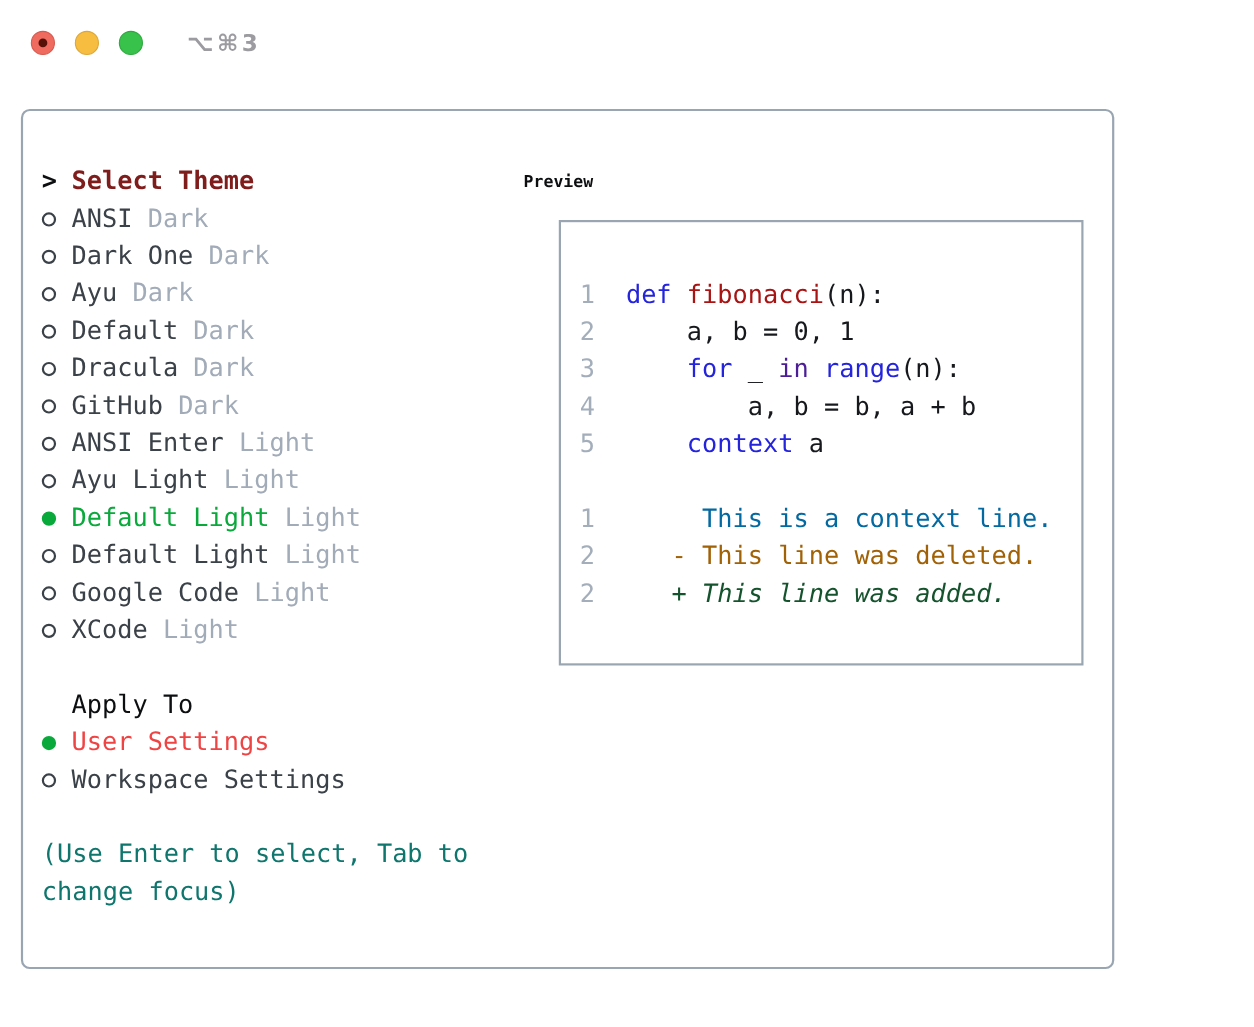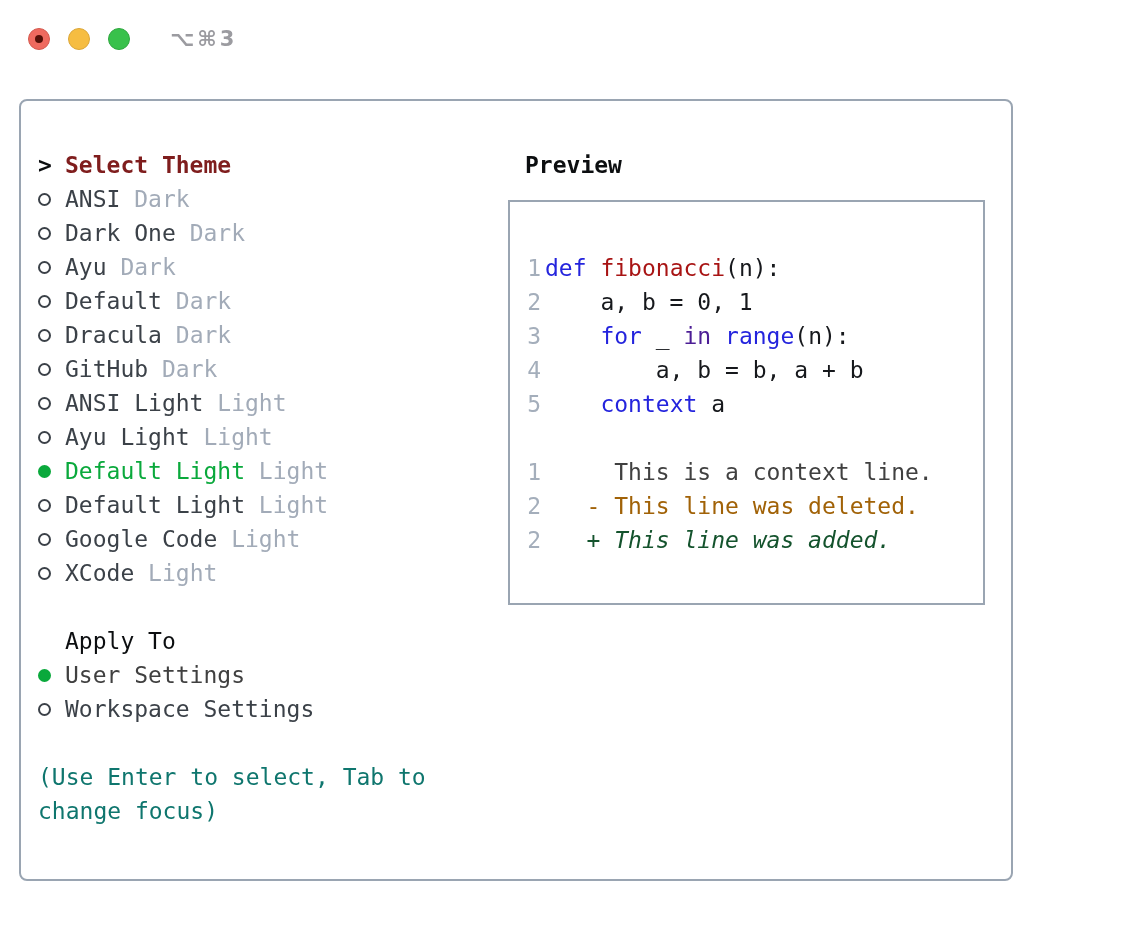--- a/index.html
+++ b/index.html
@@ -31,28 +31,28 @@
   .marker{width:27px;display:flex;align-items:center;flex:0 0 27px;}
   .prompt{font-weight:bold;color:#0c0e10;}
   .hdr{font-weight:bold;color:#7f1d1d;}
   .hdr2{color:#0c0e10;}
   .radio{width:13px;height:13px;box-sizing:border-box;border:2px solid #3b4148;border-radius:50%;}
   .t-variant{color:#a2abb8;}
   .help{color:#0f766e;}
   .spacer{height:34px;}
 
   
-  .preview-title{position:absolute;left:504px;top:47px;height:34px;display:flex;
-                 align-items:center;font-weight:bold;font-size:23px;color:#0c0e10;}
+  .preview-title{position:absolute;left:455px;top:47px;height:34px;display:flex;
+                 align-items:center;font-weight:bold;font-size:15px;color:#0c0e10;}
   .preview-box{position:absolute;left:487px;top:99px;width:477px;height:405px;
                box-sizing:border-box;border:2px solid #9aa5b2;background:#fff;}
   .code-wrap{padding:49px 0 0 17px;}
   .code-row{height:34px;display:flex;align-items:center;font-size:23px;}
   .lno{width:14px;flex:0 0 14px;text-align:right;}
-  .code{margin-left:4px;white-space:pre;color:#16181c;}
+  .code{margin-left:28px;white-space:pre;color:#16181c;}
 </style>
 </head>
 <body>
 
 <div class="window">
 
   <div class="titlebar">
     <div class="tl red">
       <span class="tl-dot"></span>
     </div>
@@ -103,21 +103,21 @@
           <div class="row">
     <span class="marker">
       <span class="radio"></span>
     </span>
     <span class="t-name">GitHub</span><span class="t-variant"> Dark</span>
   </div>
           <div class="row">
     <span class="marker">
       <span class="radio"></span>
     </span>
-    <span class="t-name">ANSI Light</span><span class="t-variant"> Light</span>
+    <span class="t-name">ANSI Enter</span><span class="t-variant"> Light</span>
   </div>
           <div class="row">
     <span class="marker">
       <span class="radio"></span>
     </span>
     <span class="t-name">Ayu Light</span><span class="t-variant"> Light</span>
   </div>
           <div class="row">
     <span class="marker">
       <span class="radio" style="background: rgb(10, 169, 60); border-color: rgb(10, 169, 60);"></span>
@@ -149,21 +149,21 @@
       <div class="row">
         <span class="marker"></span>
         <span class="hdr2">Apply To</span>
       </div>
 
       <div id="apply-list">
           <div class="row">
     <span class="marker">
       <span class="radio" style="background: rgb(10, 169, 60); border-color: rgb(10, 169, 60);"></span>
     </span>
-    <span class="t-name" style="color: #404040;">User Settings</span>
+    <span class="t-name" style="color: #ef4444;">User Settings</span>
   </div>
           <div class="row">
     <span class="marker">
       <span class="radio"></span>
     </span>
     <span class="t-name">Workspace Settings</span>
   </div>
         </div>
 
       <div class="row spacer"></div>
@@ -197,21 +197,21 @@
           <div class="code-row">
     <span class="lno" style="color: rgb(164, 174, 187);">5</span>
     <span class="code"><span style="color: rgb(22, 24, 28);">    </span><span style="color: rgb(36, 36, 221);">context</span><span style="color: rgb(22, 24, 28);"> a</span></span>
   </div>
           <div class="code-row">
     <span class="lno" style="color: rgb(164, 174, 187);"></span>
     <span class="code"></span>
   </div>
           <div class="code-row">
     <span class="lno" style="color: rgb(164, 174, 187);">1</span>
-    <span class="code"><span style="color: #404040;">     This is a context line.</span></span>
+    <span class="code"><span style="color: #0369a1;">     This is a context line.</span></span>
   </div>
           <div class="code-row">
     <span class="lno" style="color: rgb(164, 174, 187);">2</span>
     <span class="code"><span style="color: #a16207;">   - This line was deleted.</span></span>
   </div>
           <div class="code-row">
     <span class="lno" style="color: rgb(164, 174, 187);">2</span>
     <span class="code"><span style="color: #14532d; font-style: italic;">   + This line was added.</span></span>
   </div>
         </div>

